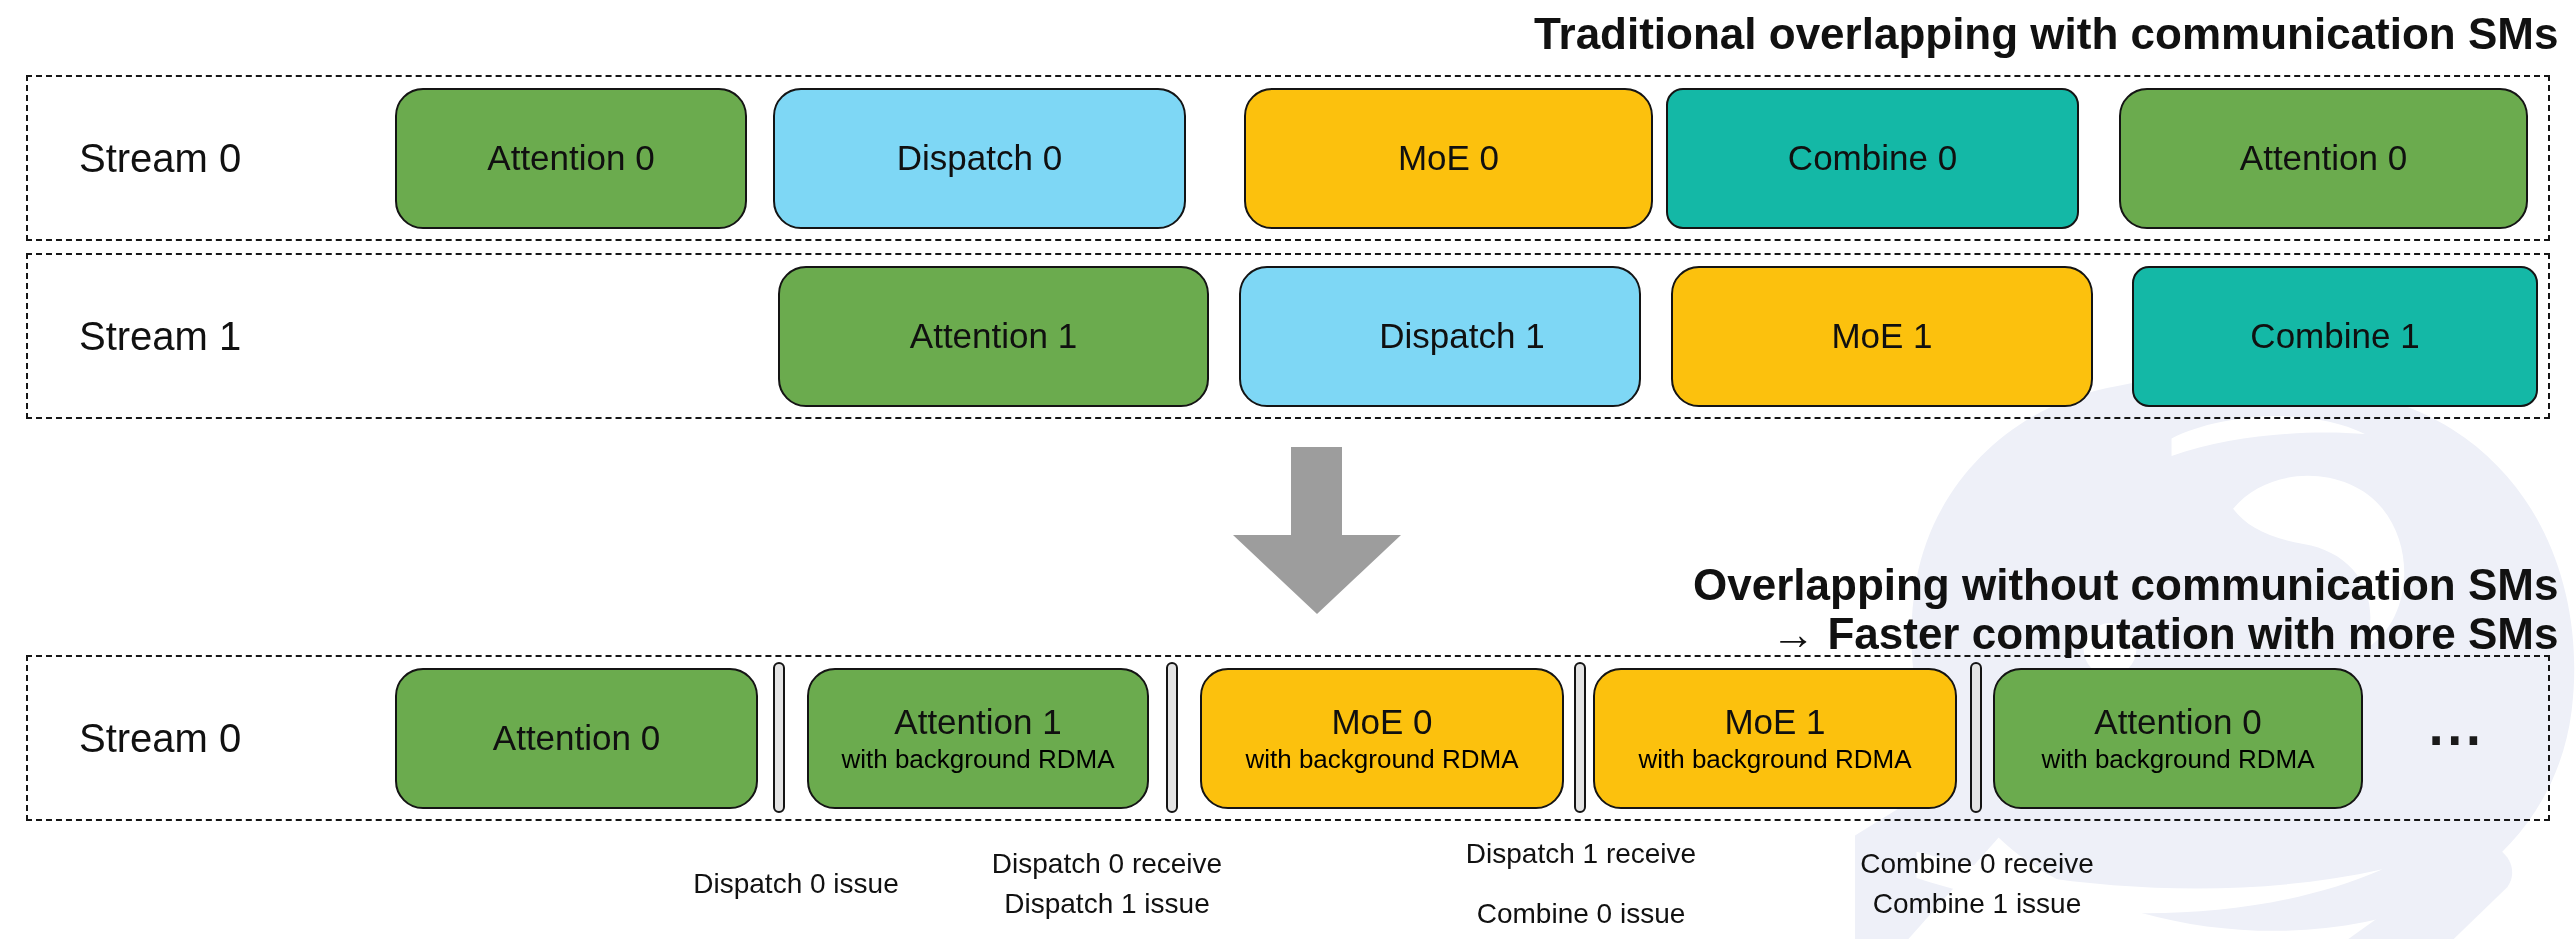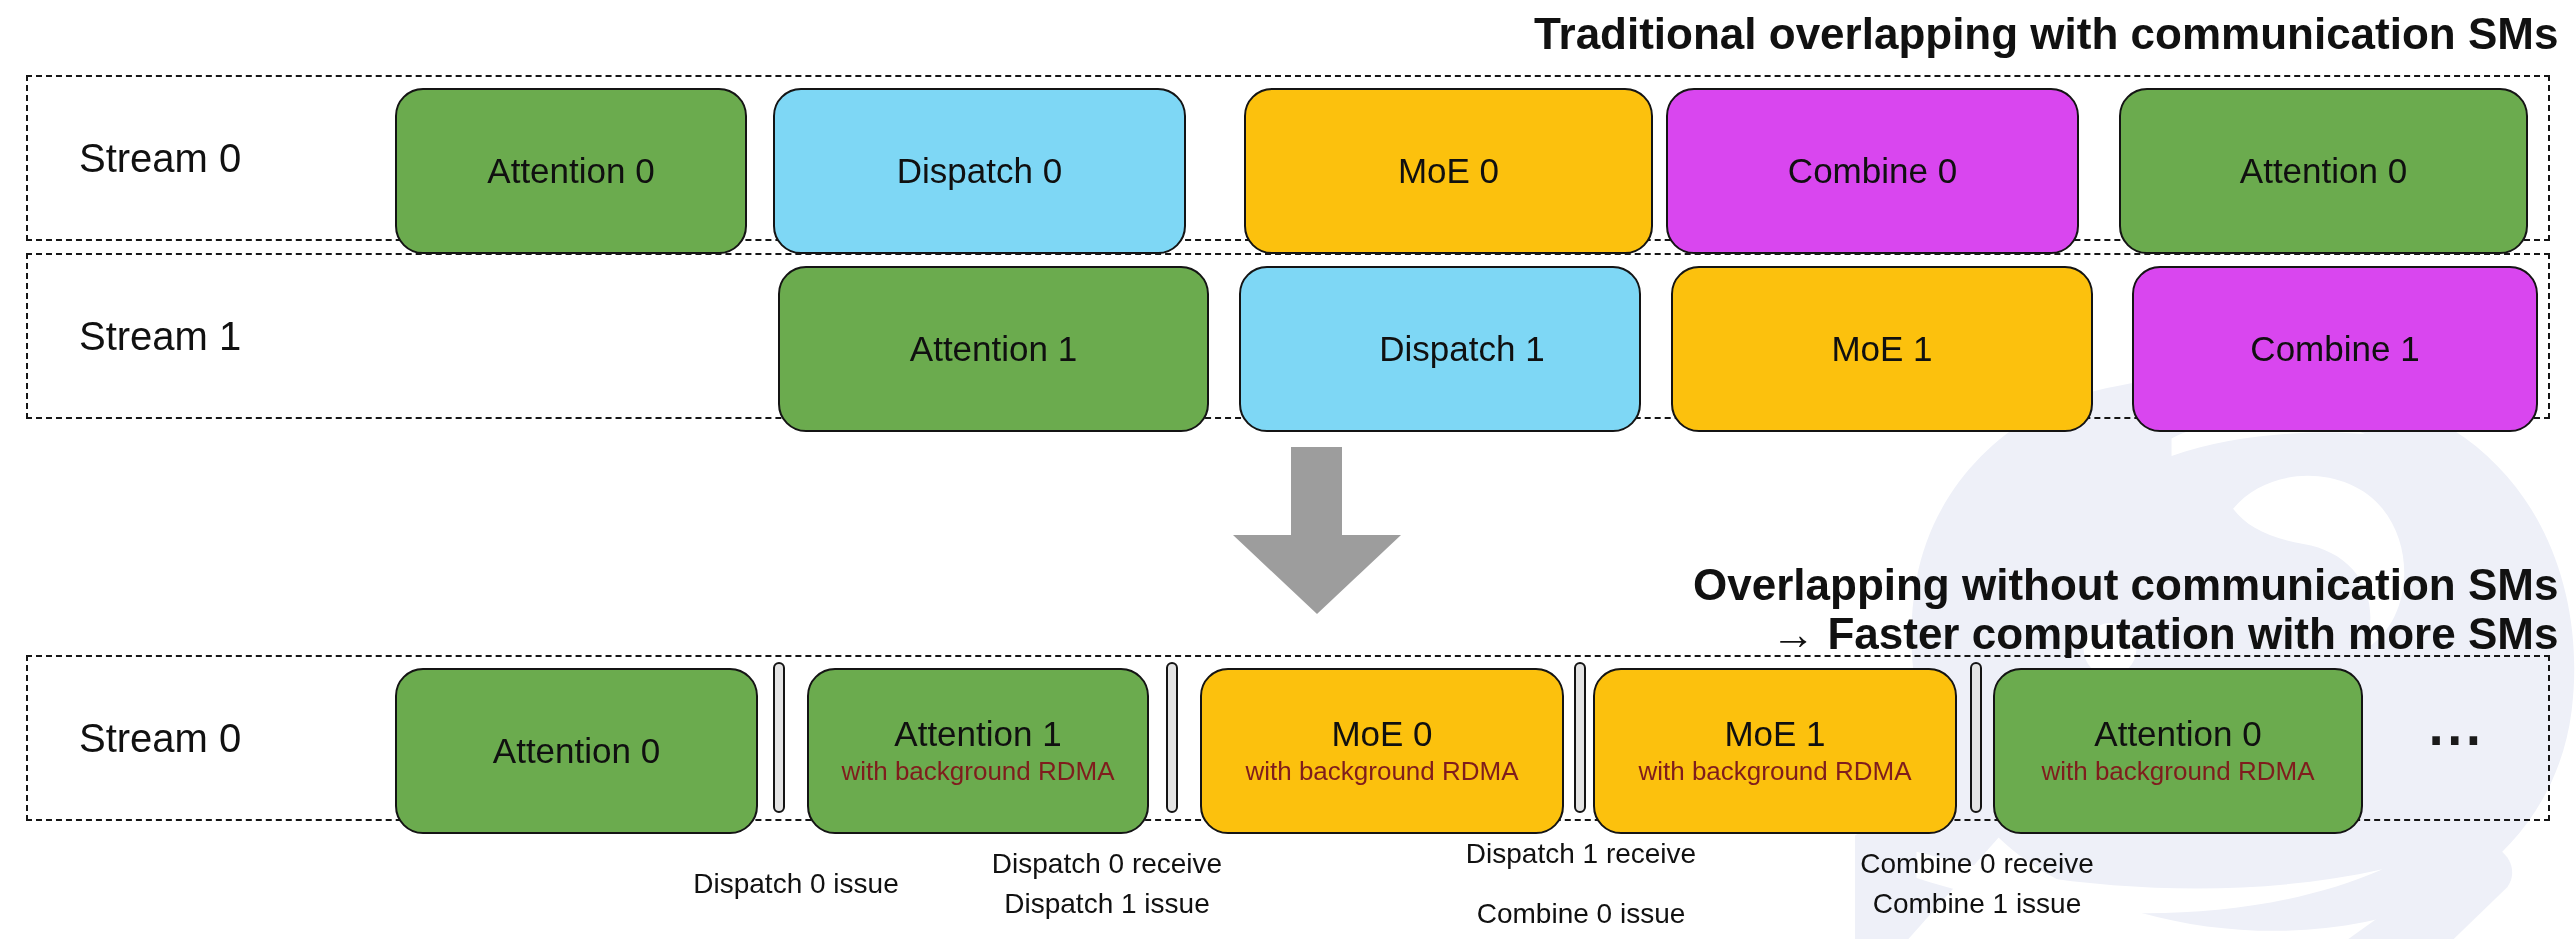--- a/index.html
+++ b/index.html
@@ -29,33 +29,33 @@
   #row-top{top:75px;}
   #row-mid{top:253px;}
   #row-bottom{top:655px;}
   .stream-label{
     position:absolute;left:51px;top:0;height:100%;
     display:flex;align-items:center;
     font-size:40px;color:#111;white-space:nowrap;
   }
   
   .task-box{
-    position:absolute;top:10.6px;height:166px;
+    position:absolute;top:10.6px;height:141px;
     border:2.6px solid #141414;border-radius:28px;
     box-sizing:border-box;
     display:flex;flex-direction:column;align-items:center;justify-content:center;
     text-align:center;
   }
   .task-label{font-size:35px;color:#101010;line-height:42px;white-space:nowrap;}
-  .task-sublabel{font-size:26px;color:#7f1d1d;line-height:33px;white-space:nowrap;}
+  .task-sublabel{font-size:26px;color:#000000;line-height:33px;white-space:nowrap;}
   .task-sublabel:empty{display:none;}
   .c-attention{background:#6bab4e;}
   .c-dispatch{background:#7ed7f5;}
   .c-moe{background:#fcc10d;}
-  .c-combine{background:#d946ef;}
+  .c-combine{background:#14b8a6;border-radius:17px;}
   
   .event-separator{
     position:absolute;top:5.3px;height:151px;width:12.3px;
     background:#e4e4e4;border:2.2px solid #141414;border-radius:8px;
     box-sizing:border-box;
   }
   
   #ellipsis{
     position:absolute;left:2367px;top:10.6px;width:123px;height:141px;
     display:flex;align-items:center;justify-content:center;

